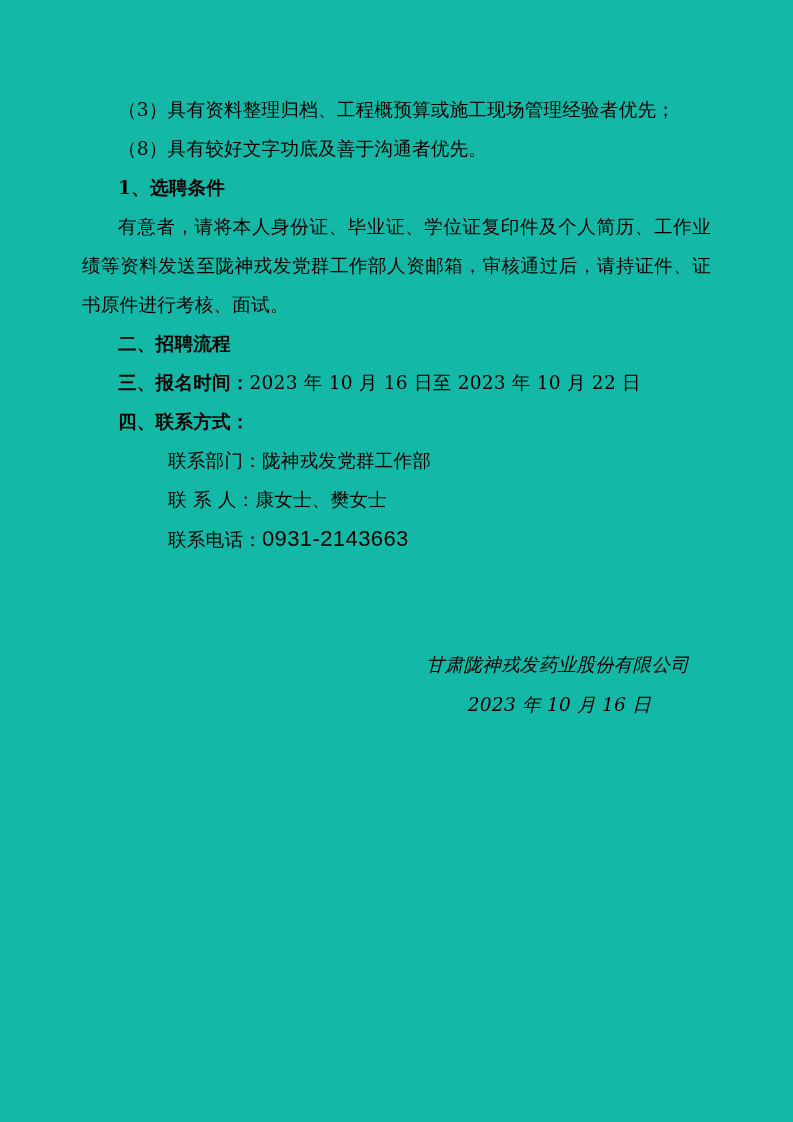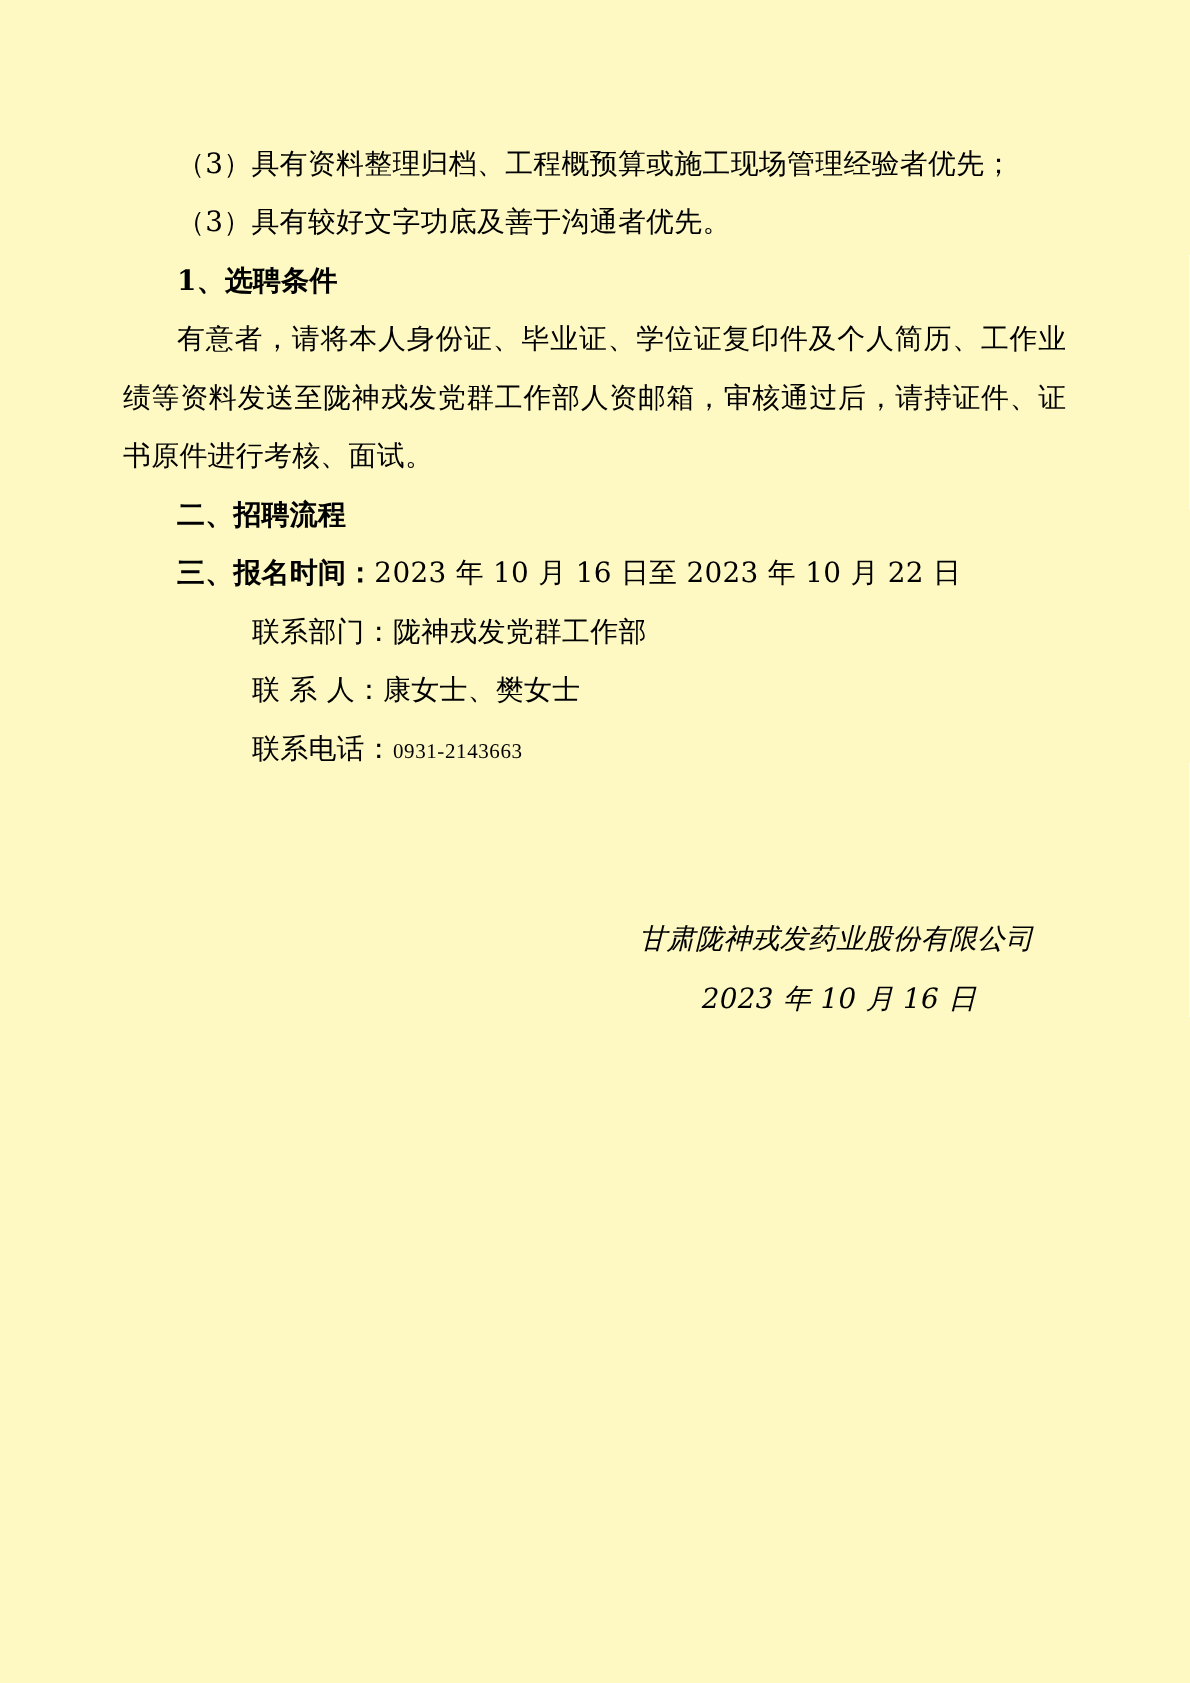--- a/index.html
+++ b/index.html
@@ -13,21 +13,21 @@
     font-family: "DejaVu Serif", "Liberation Serif", serif;
     color: #000000;
     -webkit-font-smoothing: antialiased;
   }
   .page {
     position: relative;
     width: 793px;
     height: 1122px;
     box-sizing: border-box;
     padding: 90px 82px 60px 82px;
-    background: #fef9c3;
+    background: #14b8a6;
   }
   .doc-body {
     font-size: 18.6px;
     line-height: 39px;
     letter-spacing: 0.2px;
     text-align: justify;
   }
   .p {
     margin: 0;
   }
@@ -49,22 +49,22 @@
     font-weight: bold;
   }
   .contact-block {
     margin-top: 0;
   }
   .contact-line {
     text-indent: 86px;
     white-space: pre;
   }
   .mono {
-    font-family: Liberation Serif, serif;
-    font-size: 14px;
+    font-family: Liberation Sans, sans-serif;
+    font-size: 22px;
     letter-spacing: 0.4px;
   }
   .email-link {
     color: #2222cc;
     text-decoration: underline;
   }
   .sign-block {
     margin-top: 86px;
     text-align: right;
     padding-right: 22px;
@@ -79,32 +79,33 @@
   }
 </style>
 </head>
 <body>
 
 <div class="page">
   <div class="doc-body">
 
     <p class="p indent2">（3）具有资料整理归档、工程概预算或施工现场管理经验者优先；</p>
 
-    <p class="p indent2">（3）具有较好文字功底及善于沟通者优先。</p>
+    <p class="p indent2">（8）具有较好文字功底及善于沟通者优先。</p>
 
     <p class="p heading">1、选聘条件</p>
 
 
 
     <p class="p indent2">有意者，请将本人身份证、毕业证、学位证复印件及个人简历、工作业绩等资料发送至陇神戎发党群工作部人资邮箱，审核通过后，请持证件、证书原件进行考核、面试。</p>
 
     <p class="p heading-lg">二、招聘流程</p>
 
     <p class="p sec-line"><span class="sec-label">三、报名时间：</span><span>2023 年 10 月 16 日至 2023 年 10 月 22 日</span></p>
 
+    <p class="p heading-lg">四、联系方式：</p>
 
     <div class="contact-block">
       <p class="p contact-line"><span>联系部门：</span><span>陇神戎发党群工作部</span></p>
 
       <p class="p contact-line"><span>联 系 人：</span><span>康女士、樊女士</span></p>
 
       <p class="p contact-line"><span>联系电话：</span><span class="mono">0931-2143663</span></p>
 
 
     </div>

